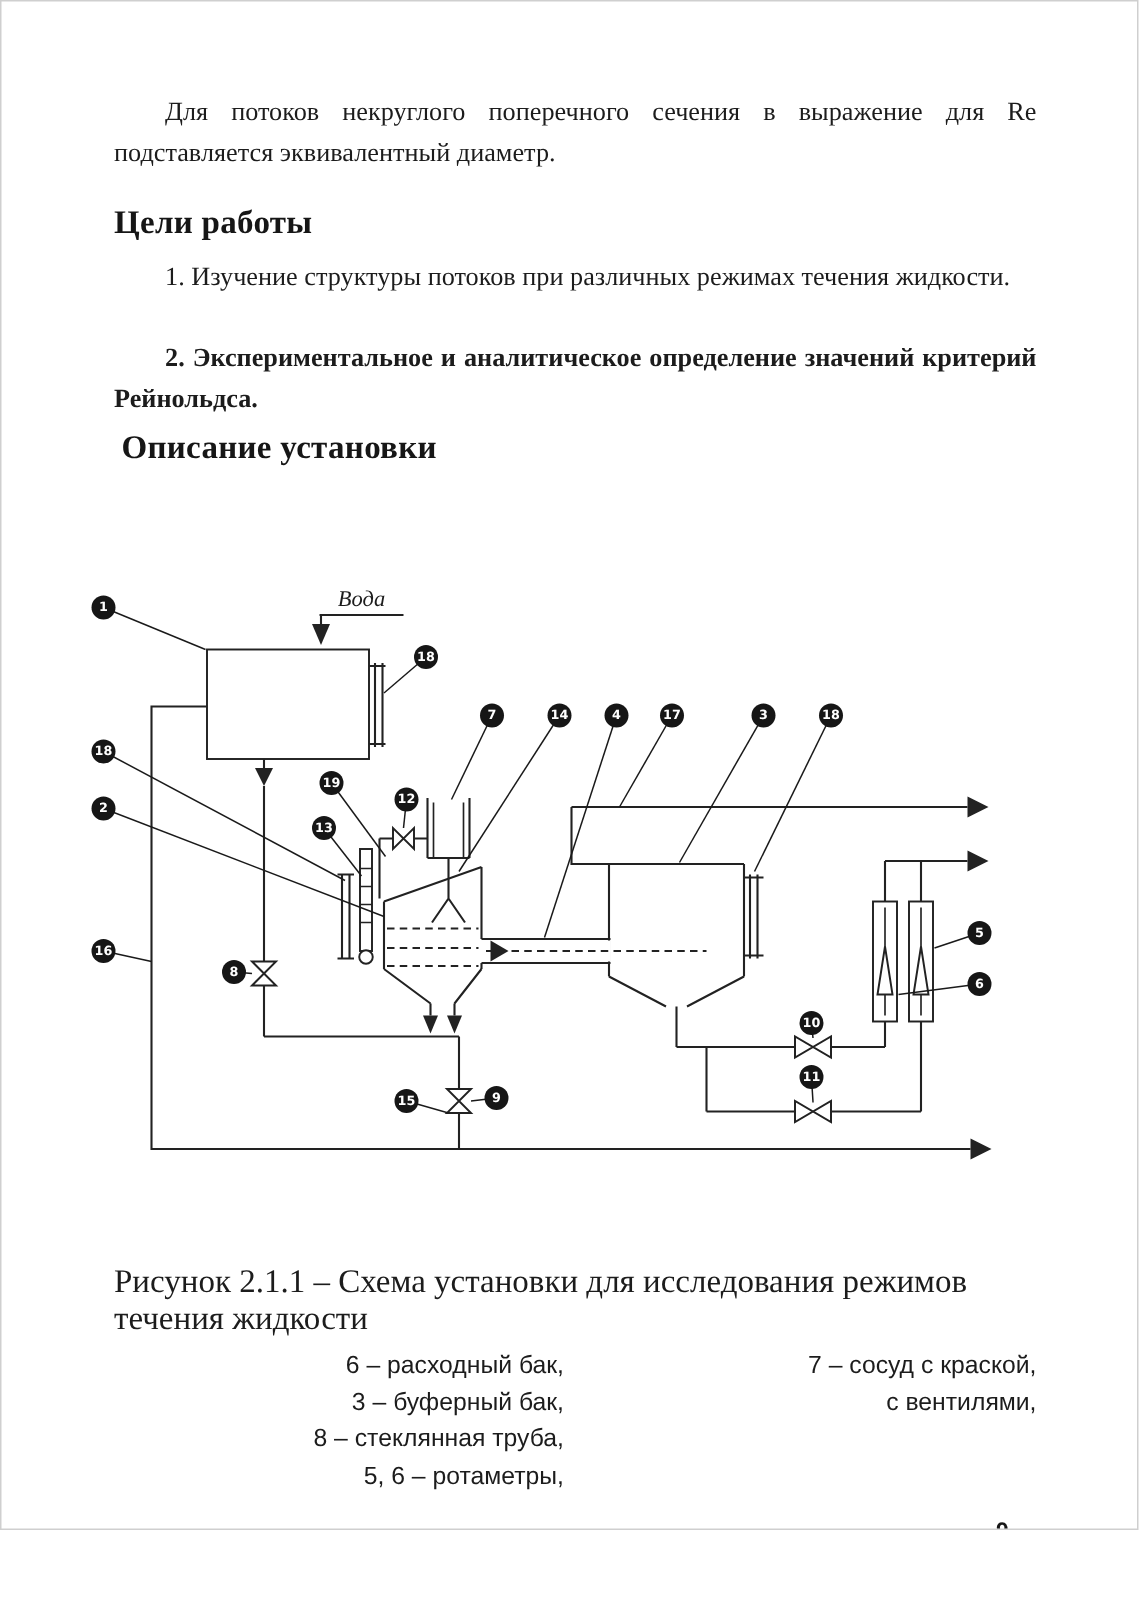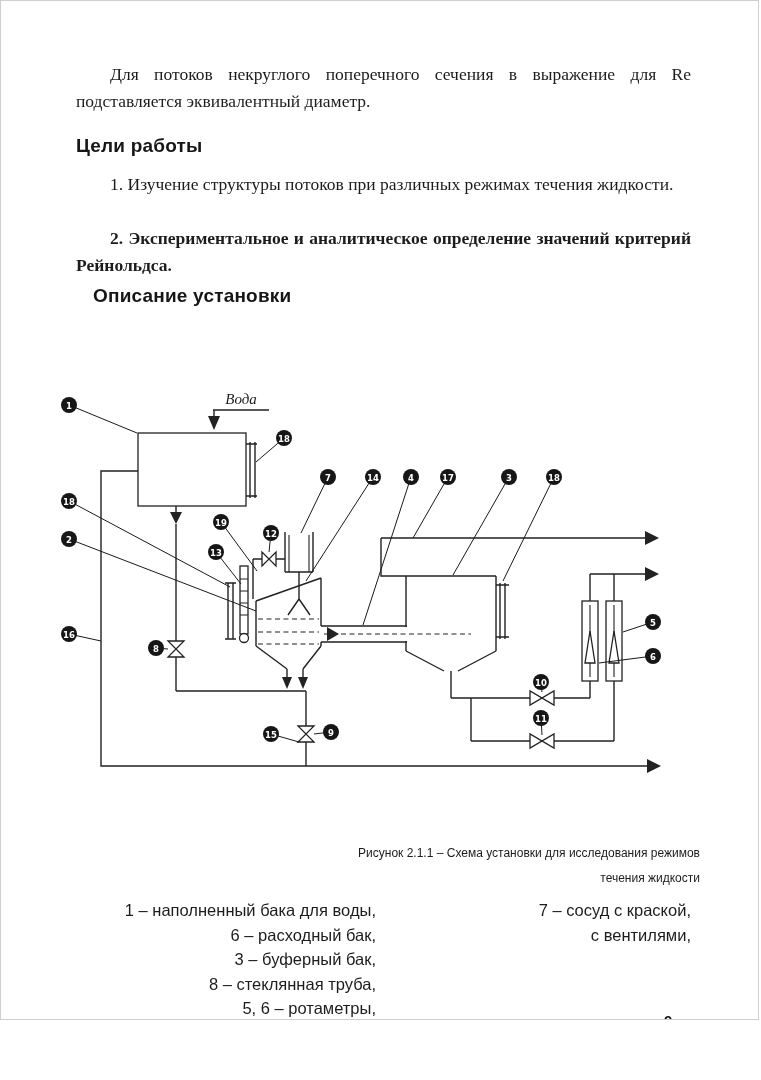--- a/index.html
+++ b/index.html
@@ -1,22 +1,22 @@
 <!DOCTYPE html>
 <html><head>
 <meta charset="utf-8">
 <style>
   * { box-sizing: border-box; }
   html,body { margin:0; padding:0; background:#ffffff; }
   body { font-family:"Liberation Serif", serif; color:#1c1c1c; }
   .page { position:relative; width:759px; height:1020px; border:1px solid #cfcfcf; background:#fff; overflow:hidden; }
   .abs { position:absolute; }
   .body-text { font-size:17.5px; line-height:27px; text-align:justify; text-indent:34px; }
-  .heading { font-family:Liberation Sans, sans-serif; font-weight:700; font-size:19px; color:#161616; letter-spacing:.2px; }
-  .caption { font-family:Liberation Sans, sans-serif; font-size:12px; line-height:25px; text-align:right; color:#1c1c1c; }
+  .heading { font-family:Liberation Serif, serif; font-weight:700; font-size:22px; color:#161616; letter-spacing:.2px; }
+  .caption { font-family:Liberation Serif, serif; font-size:22px; line-height:25px; text-align:left; color:#1c1c1c; }
   .legend  { font-family:"Liberation Sans", sans-serif; font-size:16.5px; line-height:24.5px; text-align:right; color:#1c1c1c; }
   .pagenum { font-family:"Liberation Sans", sans-serif; font-weight:700; font-size:15px; color:#161616; }
 
   svg .pipe   { stroke:#222; stroke-width:1.4; fill:none; stroke-linejoin:miter; stroke-linecap:butt; }
   svg .thin   { stroke:#222; stroke-width:1.1; fill:none; }
   svg .dashed { stroke:#222; stroke-width:1.2; fill:none; stroke-dasharray:5 3.5; }
   svg .fillw  { fill:#fff; stroke:#222; stroke-width:1.3; stroke-linejoin:miter; }
   svg .solid  { fill:#222; stroke:none; }
   svg .eraser { fill:#fff; stroke:none; }
   svg .leader { stroke:#1a1a1a; stroke-width:1; fill:none; }
@@ -30,21 +30,21 @@
 <div class="page">
 
   <div class="abs body-text" style="top:60px; left:75px; width:615px;">Для потоков некруглого поперечного сечения в выражение для Re подставляется эквивалентный диаметр.</div>
 
   <div class="abs heading" style="top:134px; left:75px;">Цели работы</div>
 
   <div class="abs body-text" style="top:170px; left:75px; width:615px;font-family:Liberation Serif, serif;">1. Изучение структуры потоков при различных режимах течения жидкости.</div>
 
   <div class="abs body-text" style="top:224px; left:75px; width:615px;font-weight:bold;">2. Экспериментальное и аналитическое определение значений критерий Рейнольдса.</div>
 
-  <div class="abs heading" style="top:284px; left:92px;">Описание установки</div>
+  <div class="abs heading" style="top:284px; left:80px;">Описание установки</div>
 
   <svg class="abs" style="top:388px; left:58px;" width="624" height="402" viewBox="58 388 624 402">
 
     <g>
       <rect class="fillw" x="137" y="432" width="108" height="73"></rect>
       <path class="pipe" d="M245 443 h11 M245 495 h11 M249 441 v56 M254 441 v56"></path>
       <path class="pipe" d="M212 409 H268 M213 409 V415"></path>
       <polygon class="solid" points="207,415 219,415 213,429"></polygon>
       <text class="water-text" x="240" y="403">Вода</text>
     </g>
@@ -184,21 +184,20 @@
         <text x="330" y="731.5" class="co-text">9</text>
       </g>
   </svg>
 
   <div class="abs caption" style="top:840px; left:75px; width:624px;">
     <div>Рисунок 2.1.1 – Схема установки для исследования режимов</div>
     <div>течения жидкости</div>
   </div>
 
   <div class="abs legend" style="top:897px; left:75px; width:300px;">
-    <div>1 – наполненный бака для воды,</div>
     <div>6 – расходный бак,</div>
     <div>3 – буферный бак,</div>
     <div>8 – стеклянная труба,</div>
     <div>5, 6 – ротаметры,</div>
   </div>
 
   <div class="abs legend" style="top:897px; left:400px; width:290px;">
     <div>7 – сосуд с краской,</div>
     <div>с вентилями,</div>
   </div>

